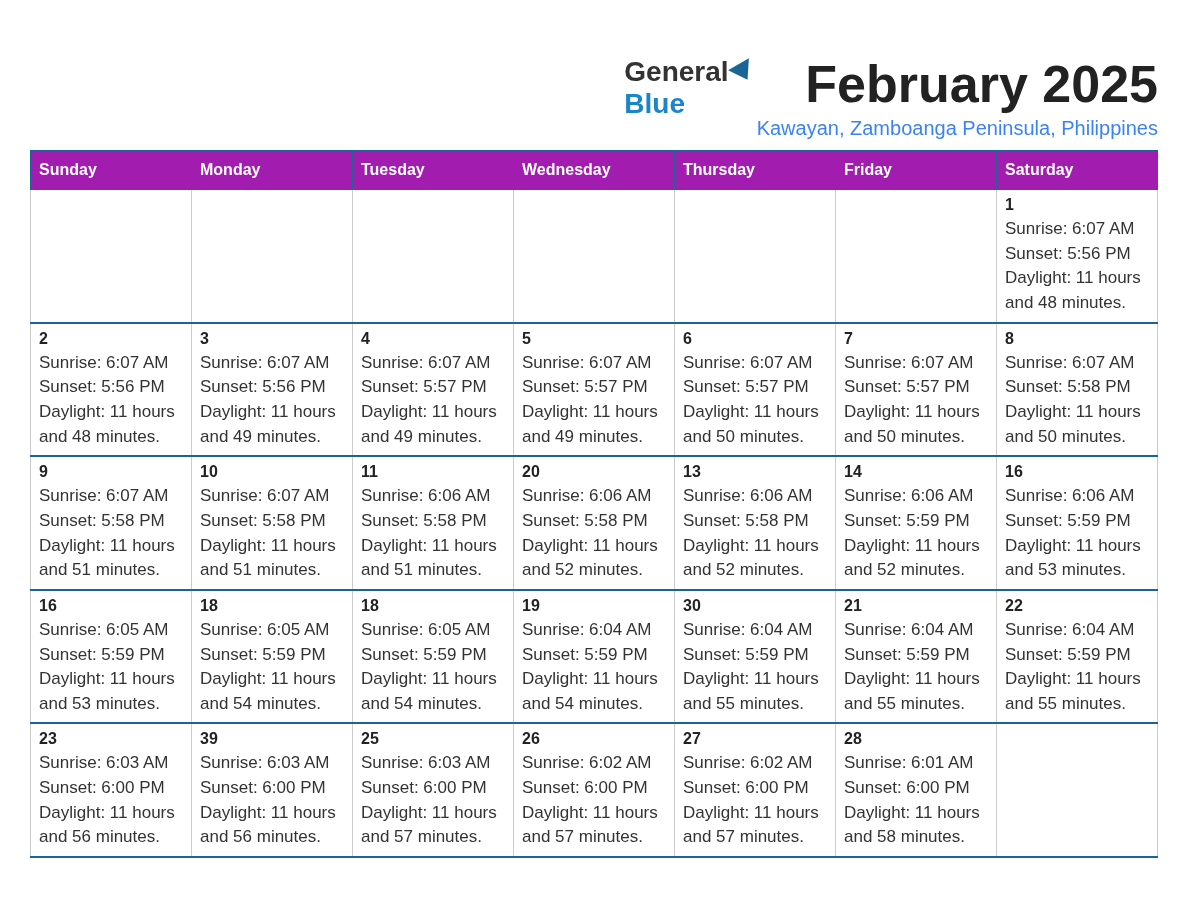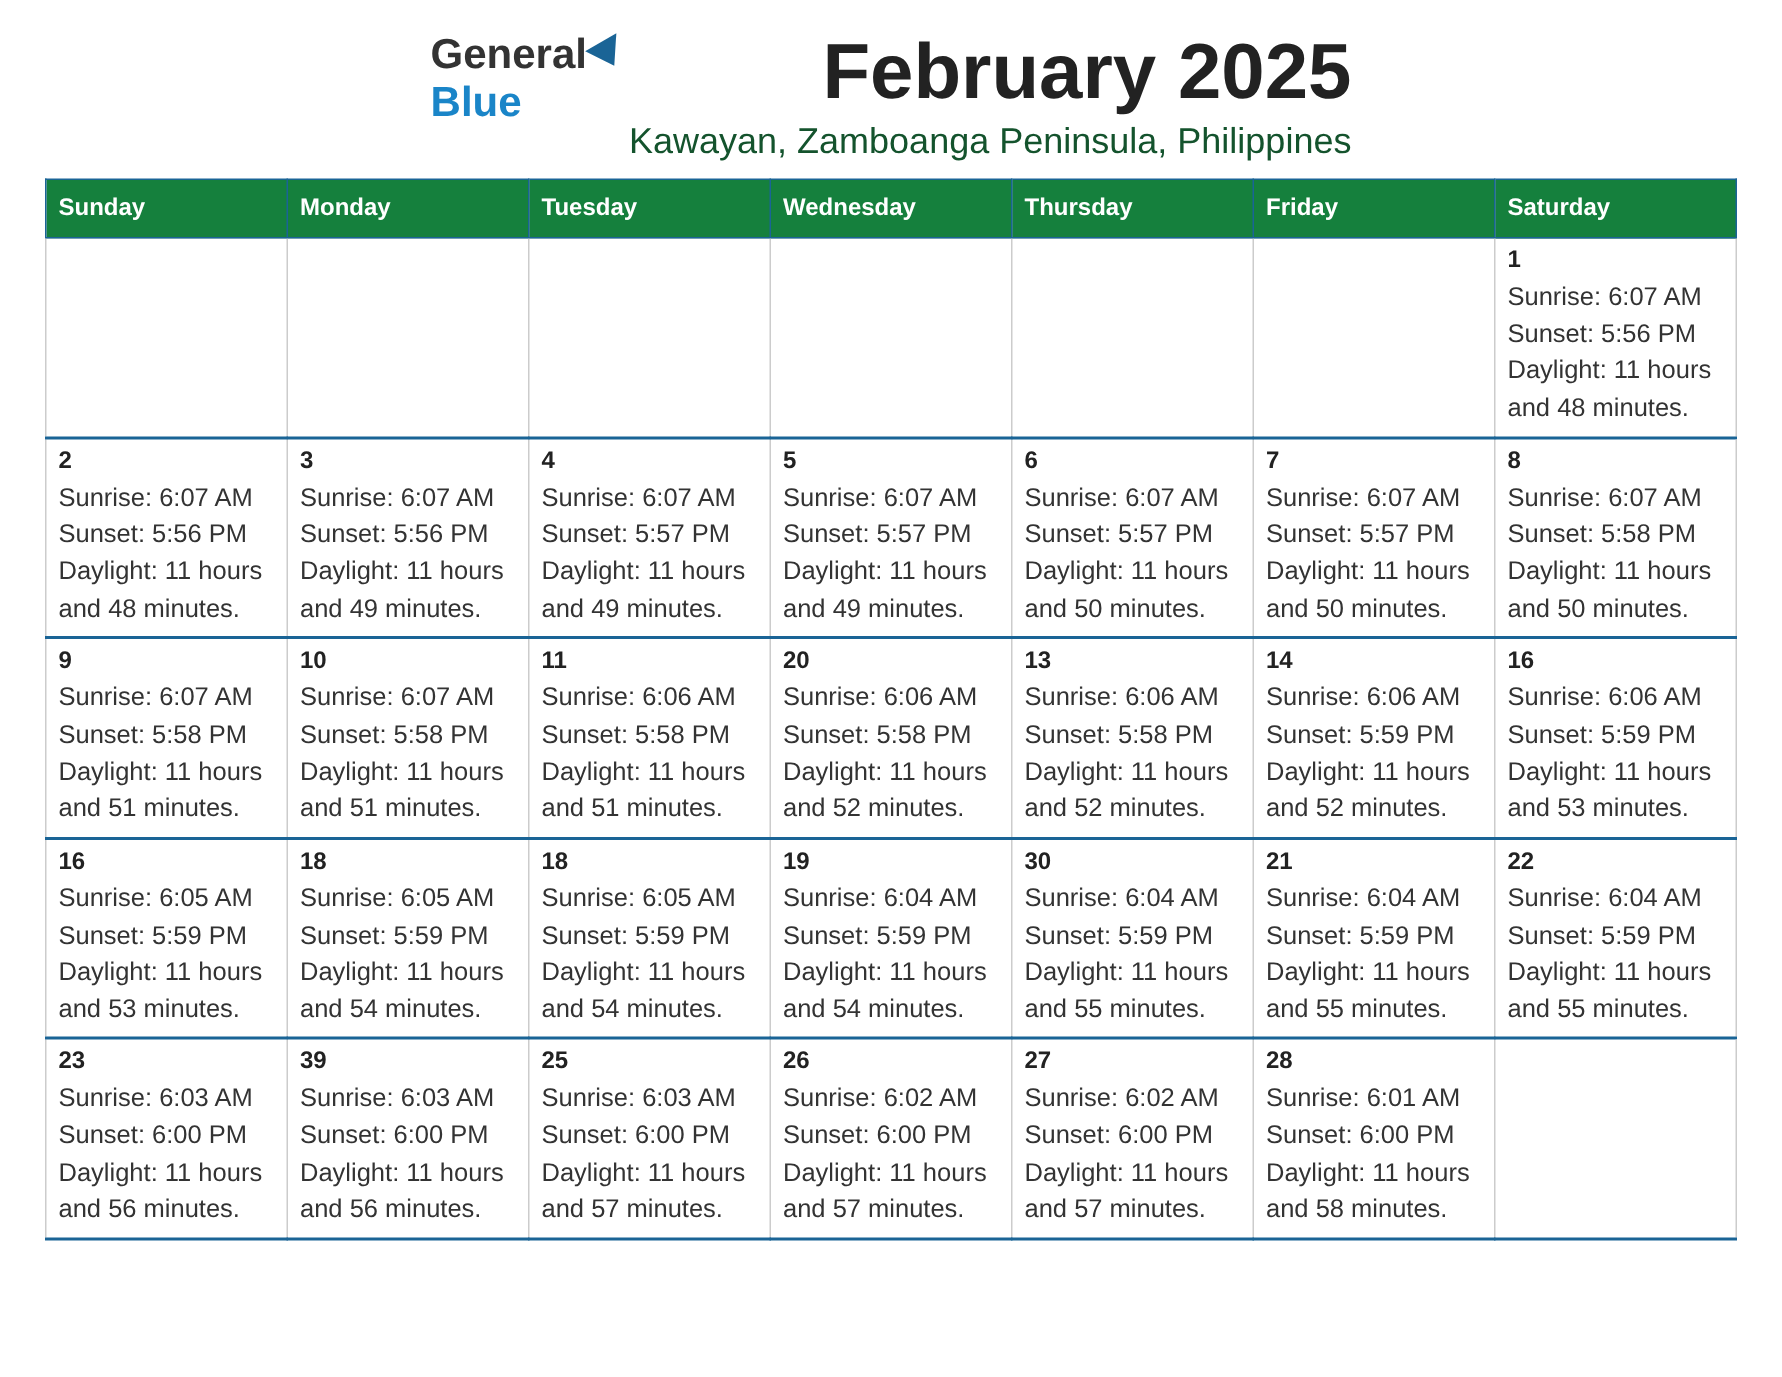--- a/index.html
+++ b/index.html
@@ -6,23 +6,24 @@
     body {
       font-family: Arial, sans-serif;
       background: #fff;
       color: #333;
       width: 1188px;
       min-height: 918px;
       padding: 20px 30px;
     }
     .header {
       display: flex;
-      justify-content: center;
+      justify-content: flex-end;
       align-items: flex-start;
       margin-bottom: 10px;
+      margin-top: 36px;
     }
     .logo {
       display: flex;
       flex-direction: column;
       align-items: flex-start;
     }
     .logo-text {
       display: flex;
       align-items: center;
       font-size: 28px;
@@ -43,31 +44,31 @@
     .title-section {
       text-align: right;
     }
     .month-title {
       font-size: 52px;
       font-weight: bold;
       color: #222;
       line-height: 1.1;
     }
     .location {
-      font-size: 24px;
-      color: #14532d;
+      font-size: 20px;
+      color: #3b82f6;
       margin-top: 4px;
     }
     .calendar {
       width: 100%;
       border-collapse: collapse;
       margin-top: 10px;
     }
     .calendar thead tr {
-      background-color: #15803d;
+      background-color: #a21caf;
     }
     .calendar thead th {
       color: #fff;
       font-size: 16px;
       font-weight: bold;
       padding: 10px 8px;
       text-align: left;
       border: 1px solid #1a6496;
     }
     .calendar tbody td {

